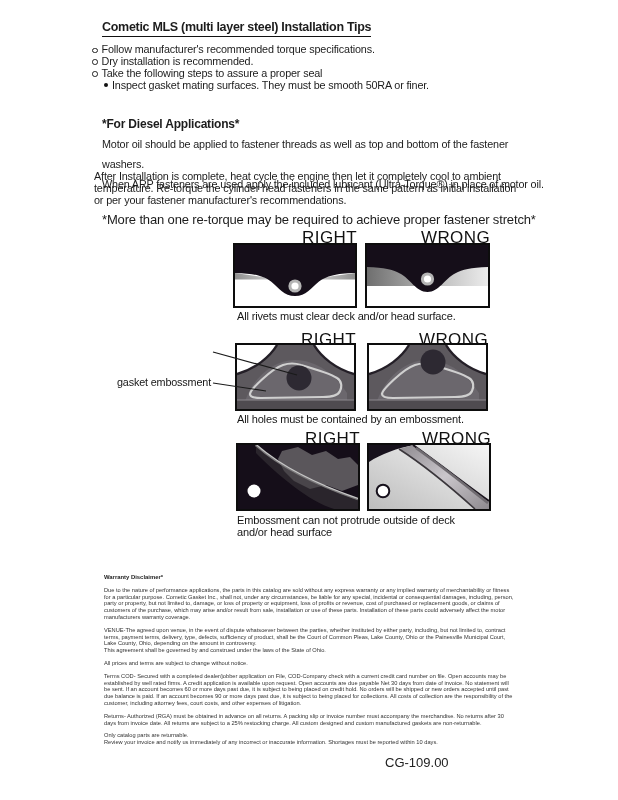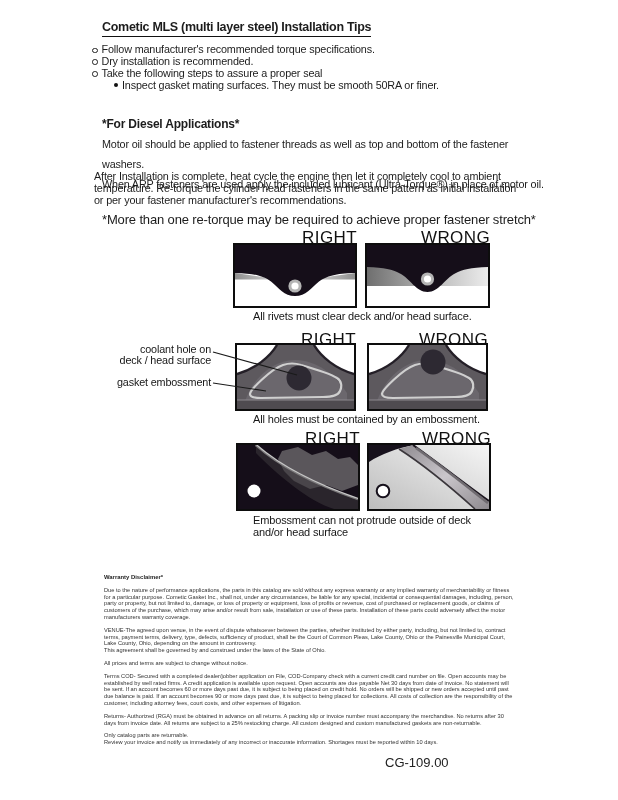--- a/index.html
+++ b/index.html
@@ -10,31 +10,31 @@
   .abs{position:absolute;}
   .preline{white-space:pre-line;}
 
   #title{left:102px;top:20px;font-size:12.5px;font-weight:bold;letter-spacing:-0.3px;
          border-bottom:1.8px solid #111;padding-bottom:2px;}
 
   #tips{left:92px;top:44px;width:450px;font-size:10.8px;letter-spacing:-0.15px;line-height:11.9px;}
   .tip-row{display:flex;align-items:flex-start;}
   .o-bullet{flex:0 0 auto;width:3.5px;height:3.5px;border:1px solid #222;border-radius:50%;margin:3.5px 4px 0 0;}
   .f-bullet{flex:0 0 auto;width:4px;height:4px;background:#111;border-radius:50%;margin:3.5px 4px 0 0;}
-  .sub{margin-left:22px;}
+  .sub{margin-left:12px;}
 
   #diesel-heading{left:102px;top:117px;font-size:12px;font-weight:bold;letter-spacing:-0.2px;}
   #para1{left:102px;top:134px;width:444px;font-size:10.8px;letter-spacing:-0.15px;line-height:20px;}
   #para2{left:94px;top:170px;width:444px;font-size:10.8px;letter-spacing:-0.15px;line-height:12.2px;}
   #note{left:102px;top:212px;width:444px;font-size:13px;letter-spacing:-0.15px;}
 
   .rw-label{font-size:17px;letter-spacing:0.4px;text-align:right;color:#111;}
   .panel{border:2px solid #0d0d0d;box-sizing:border-box;background:#fff;}
   .panel svg{display:block;width:100%;height:100%;}
-  .caption{font-size:11px;letter-spacing:-0.15px;line-height:11.8px;color:#161616;margin-left:16px;}
+  .caption{font-size:11px;letter-spacing:-0.15px;line-height:11.8px;color:#161616;}
   .side-label{font-size:10.8px;letter-spacing:-0.15px;line-height:11.2px;text-align:right;color:#161616;}
 
   #r1-right-label{left:233px;top:228px;width:124px;}
   #r1-wrong-label{left:365px;top:228px;width:125px;}
   #r1-p1{left:233px;top:243px;width:124px;height:65px;}
   #r1-p2{left:365px;top:243px;width:125px;height:65px;}
   #r1-caption{left:237px;top:311px;}
 
   #r2-right-label{left:235px;top:330px;width:121px;}
   #r2-wrong-label{left:367px;top:330px;width:121px;}
@@ -130,22 +130,20 @@
       <circle cx="60.5" cy="34" r="6.6" fill="#b4b4b4"></circle>
       <circle cx="60.5" cy="34" r="3.6" fill="#ffffff"></circle>
     </svg>
   </div>
 
   <div id="r1-caption" class="abs caption">All rivets must clear deck and/or head surface.</div>
 
   <div id="r2-right-label" class="abs rw-label">RIGHT</div>
   <div id="r2-wrong-label" class="abs rw-label">WRONG</div>
 
-  <div id="lbl-coolant" class="abs side-label preline">coolant hole on
-deck / head surface</div>
   <div id="lbl-emboss" class="abs side-label">gasket embossment</div>
 
   <div id="r2-p1" class="abs panel">
     <svg viewBox="0 0 117 64" preserveAspectRatio="none">
       <rect width="117" height="64" fill="#5d595e"></rect>
       <path d="M8,56 C16,33 36,15 58,15 C80,15 98,30 110,48 L110,56 Z" fill="#6b676d"></path>
       <rect x="0" y="55" width="117" height="9" fill="#4f4b50"></rect>
       <line x1="0" y1="55" x2="117" y2="55" stroke="#8d898e" stroke-width="1"></line>
       <path d="M0,0 L40,0 C33,12 18,24 0,29 Z" fill="#ffffff"></path>
       <path d="M40,0 C33,12 18,24 0,29" stroke="#241f27" stroke-width="2.4" fill="none"></path>

